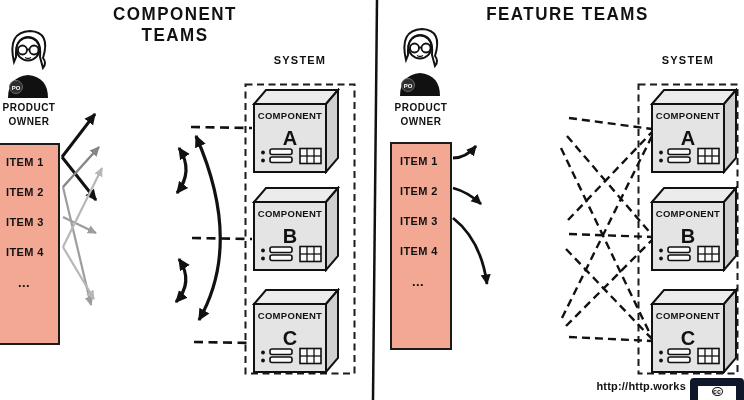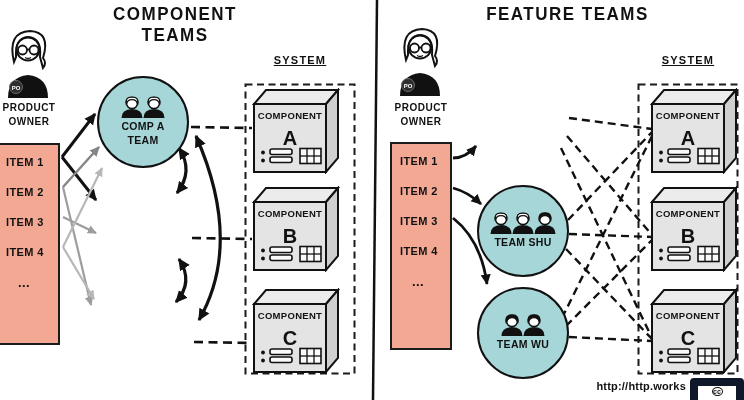--- a/index.html
+++ b/index.html
@@ -32,21 +32,21 @@
     border:2.5px solid #111;box-sizing:border-box;z-index:2;
     display:flex;flex-direction:column;align-items:center;justify-content:center;
   }
   .members{display:flex;align-items:flex-end;margin-bottom:2px;}
   .person{width:24px;height:22px;margin:0 -1px;}
   .team-name{
     font-size:10.5px;font-weight:800;text-align:center;line-height:1.3;
     width:64px;letter-spacing:0.3px;
   }
   
-  .system-label{font-size:11px;font-weight:800;letter-spacing:1.2px;text-align:center;z-index:2;text-decoration:underline;}
+  .system-label{font-size:11px;font-weight:800;letter-spacing:1.2px;text-align:center;z-index:2;}
   .comp-box{z-index:2;}
   
   .footer-url{font-size:11px;font-weight:800;text-align:right;z-index:3;letter-spacing:0.2px;}
   .cc-badge{
     display:flex;align-items:center;gap:10px;border:8px solid #0f172a;border-radius:4px;
     padding:1px 2px;background:#fff;z-index:3;height:13px;flex-direction:column;
   }
   .cc-circle{
     width:11px;height:11px;border:1.6px solid #111;border-radius:50%;
     font-size:7px;font-weight:800;display:flex;align-items:center;justify-content:center;
@@ -152,31 +152,20 @@
   <div class="abs po-label" style="left:-2px;top:101px;width:62px;">PRODUCT OWNER</div>
 
   <div class="abs backlog" style="left:-4px;top:143px;width:64px;height:202px;">
     <div class="backlog-item">ITEM 1</div>
     <div class="backlog-item">ITEM 2</div>
     <div class="backlog-item">ITEM 3</div>
     <div class="backlog-item">ITEM 4</div>
     <div class="backlog-item">...</div>
   </div>
 
-  <div class="abs team" style="left:97px;top:76px;">
-    <div class="members">
-      <svg class="person">
-          <use href="#pl"></use>
-        </svg>
-      <svg class="person">
-          <use href="#pl"></use>
-        </svg>
-    </div>
-    <div class="team-name">COMP A TEAM</div>
-  </div>
 
 
 
   <div class="abs system-label" style="left:245px;top:54px;width:110px;">SYSTEM</div>
 
   <svg class="abs comp-box" style="left:250px;top:88px;" width="92" height="86" viewBox="0 0 92 86">
     <path d="M4,16 L16,2 L88,2 L76,16 Z" fill="#ececec" stroke="#111" stroke-width="2"></path>
     <path d="M76,16 L88,2 L88,70 L76,84 Z" fill="#cfcfcf" stroke="#111" stroke-width="2"></path>
     <rect x="4" y="16" width="72" height="68" fill="#e4e4e4" stroke="#111" stroke-width="2"></rect>
     <text x="40" y="31" text-anchor="middle" font-size="9.5" font-weight="bold" fill="#111" letter-spacing="0.3">COMPONENT</text>
@@ -246,46 +235,21 @@
 
   <div class="abs backlog" style="left:390px;top:142px;width:62px;height:208px;">
     <div class="backlog-item">ITEM 1</div>
     <div class="backlog-item">ITEM 2</div>
     <div class="backlog-item">ITEM 3</div>
     <div class="backlog-item">ITEM 4</div>
     <div class="backlog-item">...</div>
   </div>
 
 
-  <div class="abs team" style="left:477px;top:185px;">
-    <div class="members">
-      <svg class="person">
-          <use href="#pl"></use>
-        </svg>
-      <svg class="person">
-          <use href="#pl"></use>
-        </svg>
-      <svg class="person">
-          <use href="#pd"></use>
-        </svg>
-    </div>
-    <div class="team-name">TEAM SHU</div>
-  </div>
-
-  <div class="abs team" style="left:477px;top:287px;">
-    <div class="members">
-      <svg class="person">
-          <use href="#pd"></use>
-        </svg>
-      <svg class="person">
-          <use href="#pd"></use>
-        </svg>
-    </div>
-    <div class="team-name">TEAM WU</div>
-  </div>
+
 
   <div class="abs system-label" style="left:638px;top:54px;width:100px;">SYSTEM</div>
 
   <svg class="abs comp-box" style="left:648px;top:88px;" width="92" height="86" viewBox="0 0 92 86">
     <path d="M4,16 L16,2 L88,2 L76,16 Z" fill="#ececec" stroke="#111" stroke-width="2"></path>
     <path d="M76,16 L88,2 L88,70 L76,84 Z" fill="#cfcfcf" stroke="#111" stroke-width="2"></path>
     <rect x="4" y="16" width="72" height="68" fill="#e4e4e4" stroke="#111" stroke-width="2"></rect>
     <text x="40" y="31" text-anchor="middle" font-size="9.5" font-weight="bold" fill="#111" letter-spacing="0.3">COMPONENT</text>
     <text x="40" y="57" text-anchor="middle" font-size="20" font-weight="bold" fill="#111">A</text>
     <g>

